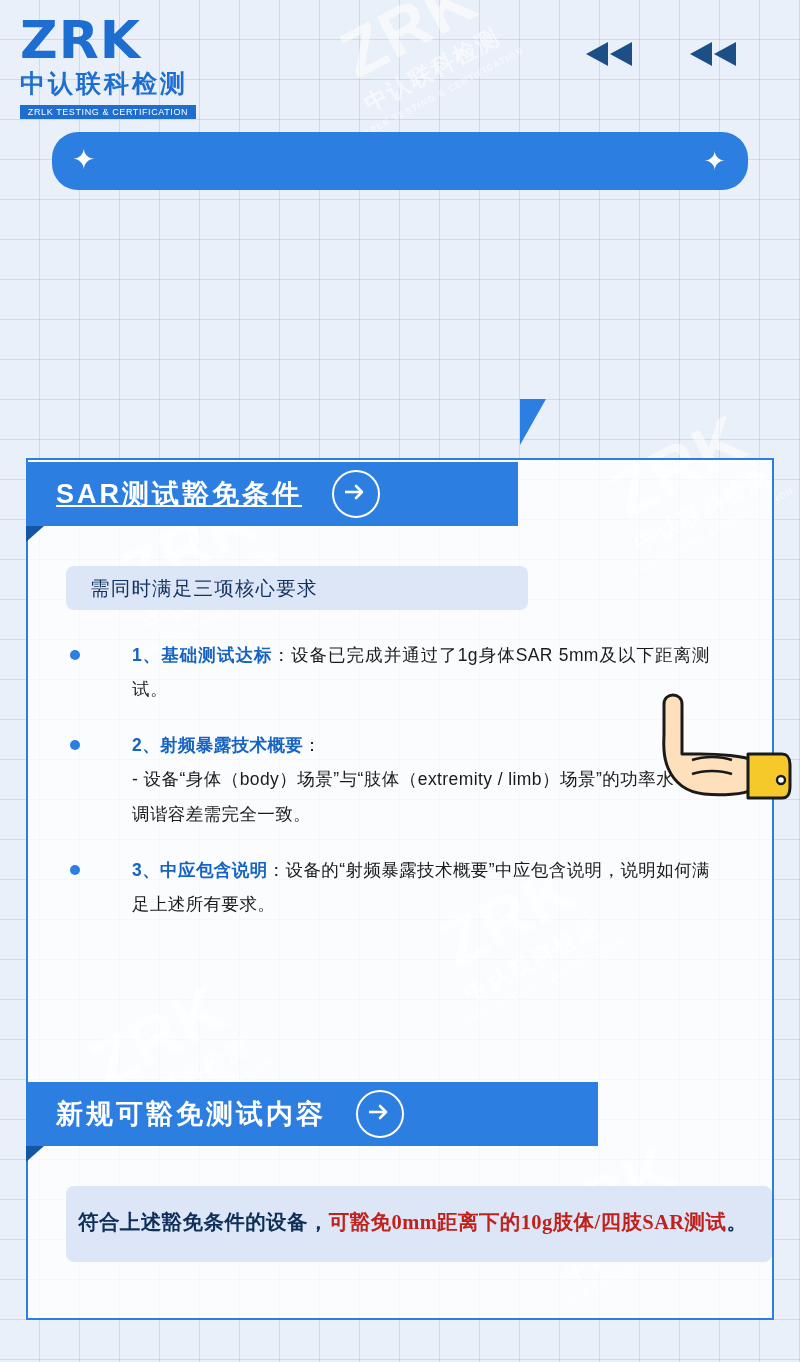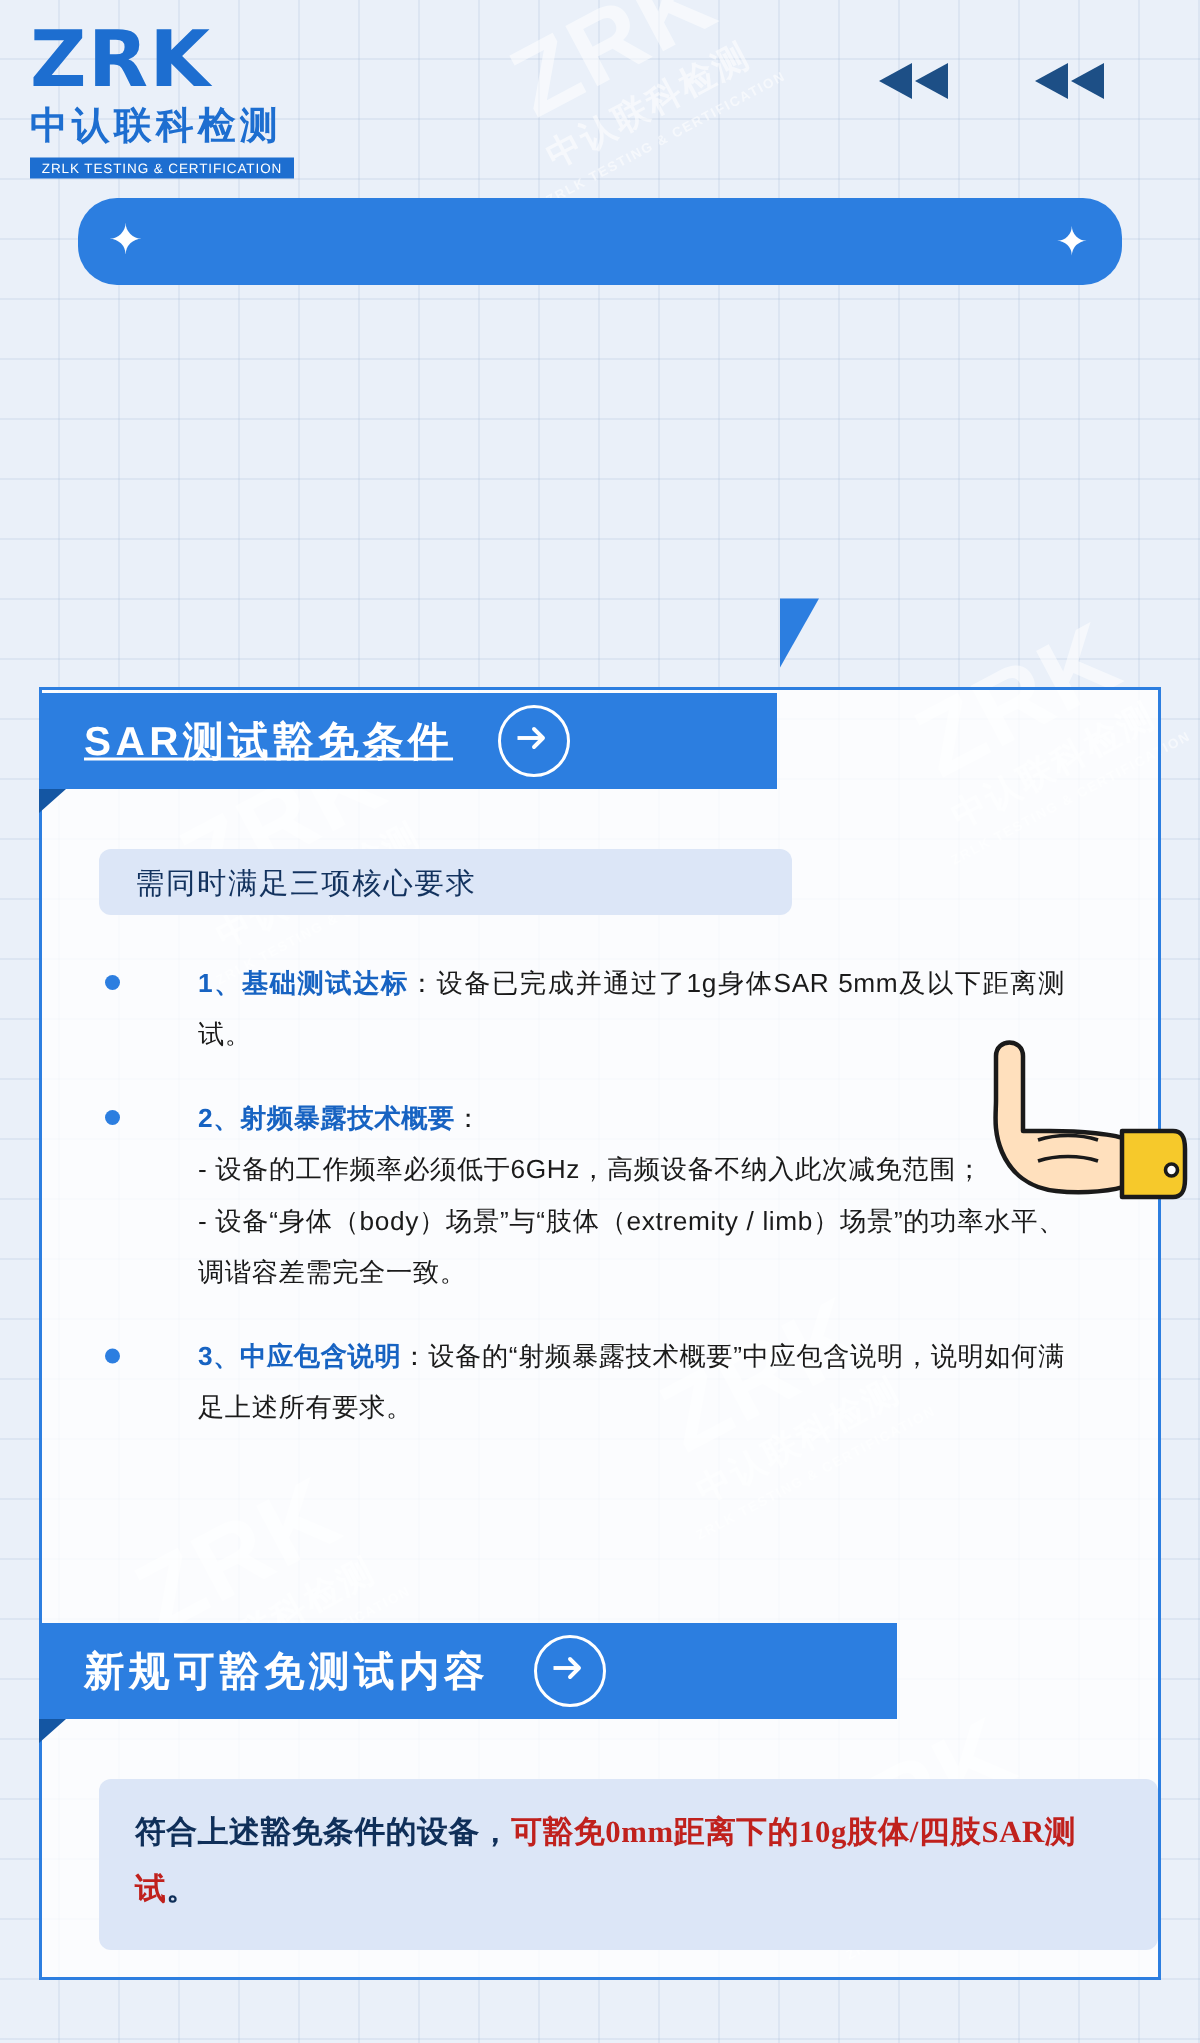--- a/index.html
+++ b/index.html
@@ -238,21 +238,21 @@
 
   
   .conclusion {
     position: absolute;
     left: 66px;
     top: 1186px;
     width: 706px;
     box-sizing: border-box;
     background: #dce6f7;
     border-radius: 8px;
-    padding: 18px 24px 20px 24px;
+    padding: 18px 24px 20px 12px;
     font-family: "Liberation Serif", serif;
     font-size: 20.5px;
     font-weight: bold;
     line-height: 1.85;
     color: #0f2f59;
     letter-spacing: 0.4px;
   }
   .conclusion .red { color: #c0211d; }
 
   
@@ -348,21 +348,20 @@
       <div class="dot"></div>
       <div class="bullet-text">
         <b>1、</b><b>基础测试达标</b><span>：设备已完成并通过了1g身体SAR 5mm及以下距离测试。</span>
       </div>
     </div>
 
     <div class="bullet-item">
       <div class="dot"></div>
       <div class="bullet-text">
         <b>2、</b><b>射频暴露技术概要</b><span>：</span>
-        <span class="sub">- 设备的工作频率必须低于6GHz，高频设备不纳入此次减免范围；</span>
         <span class="sub">- 设备“身体（body）场景”与“肢体（extremity / limb）场景”的功率水平、调谐容差需完全一致。</span>
       </div>
     </div>
 
     <div class="bullet-item">
       <div class="dot"></div>
       <div class="bullet-text">
         <b>3、</b><b>中应包含说明</b><span>：设备的“射频暴露技术概要”中应包含说明，说明如何满足上述所有要求。</span>
       </div>
     </div>

